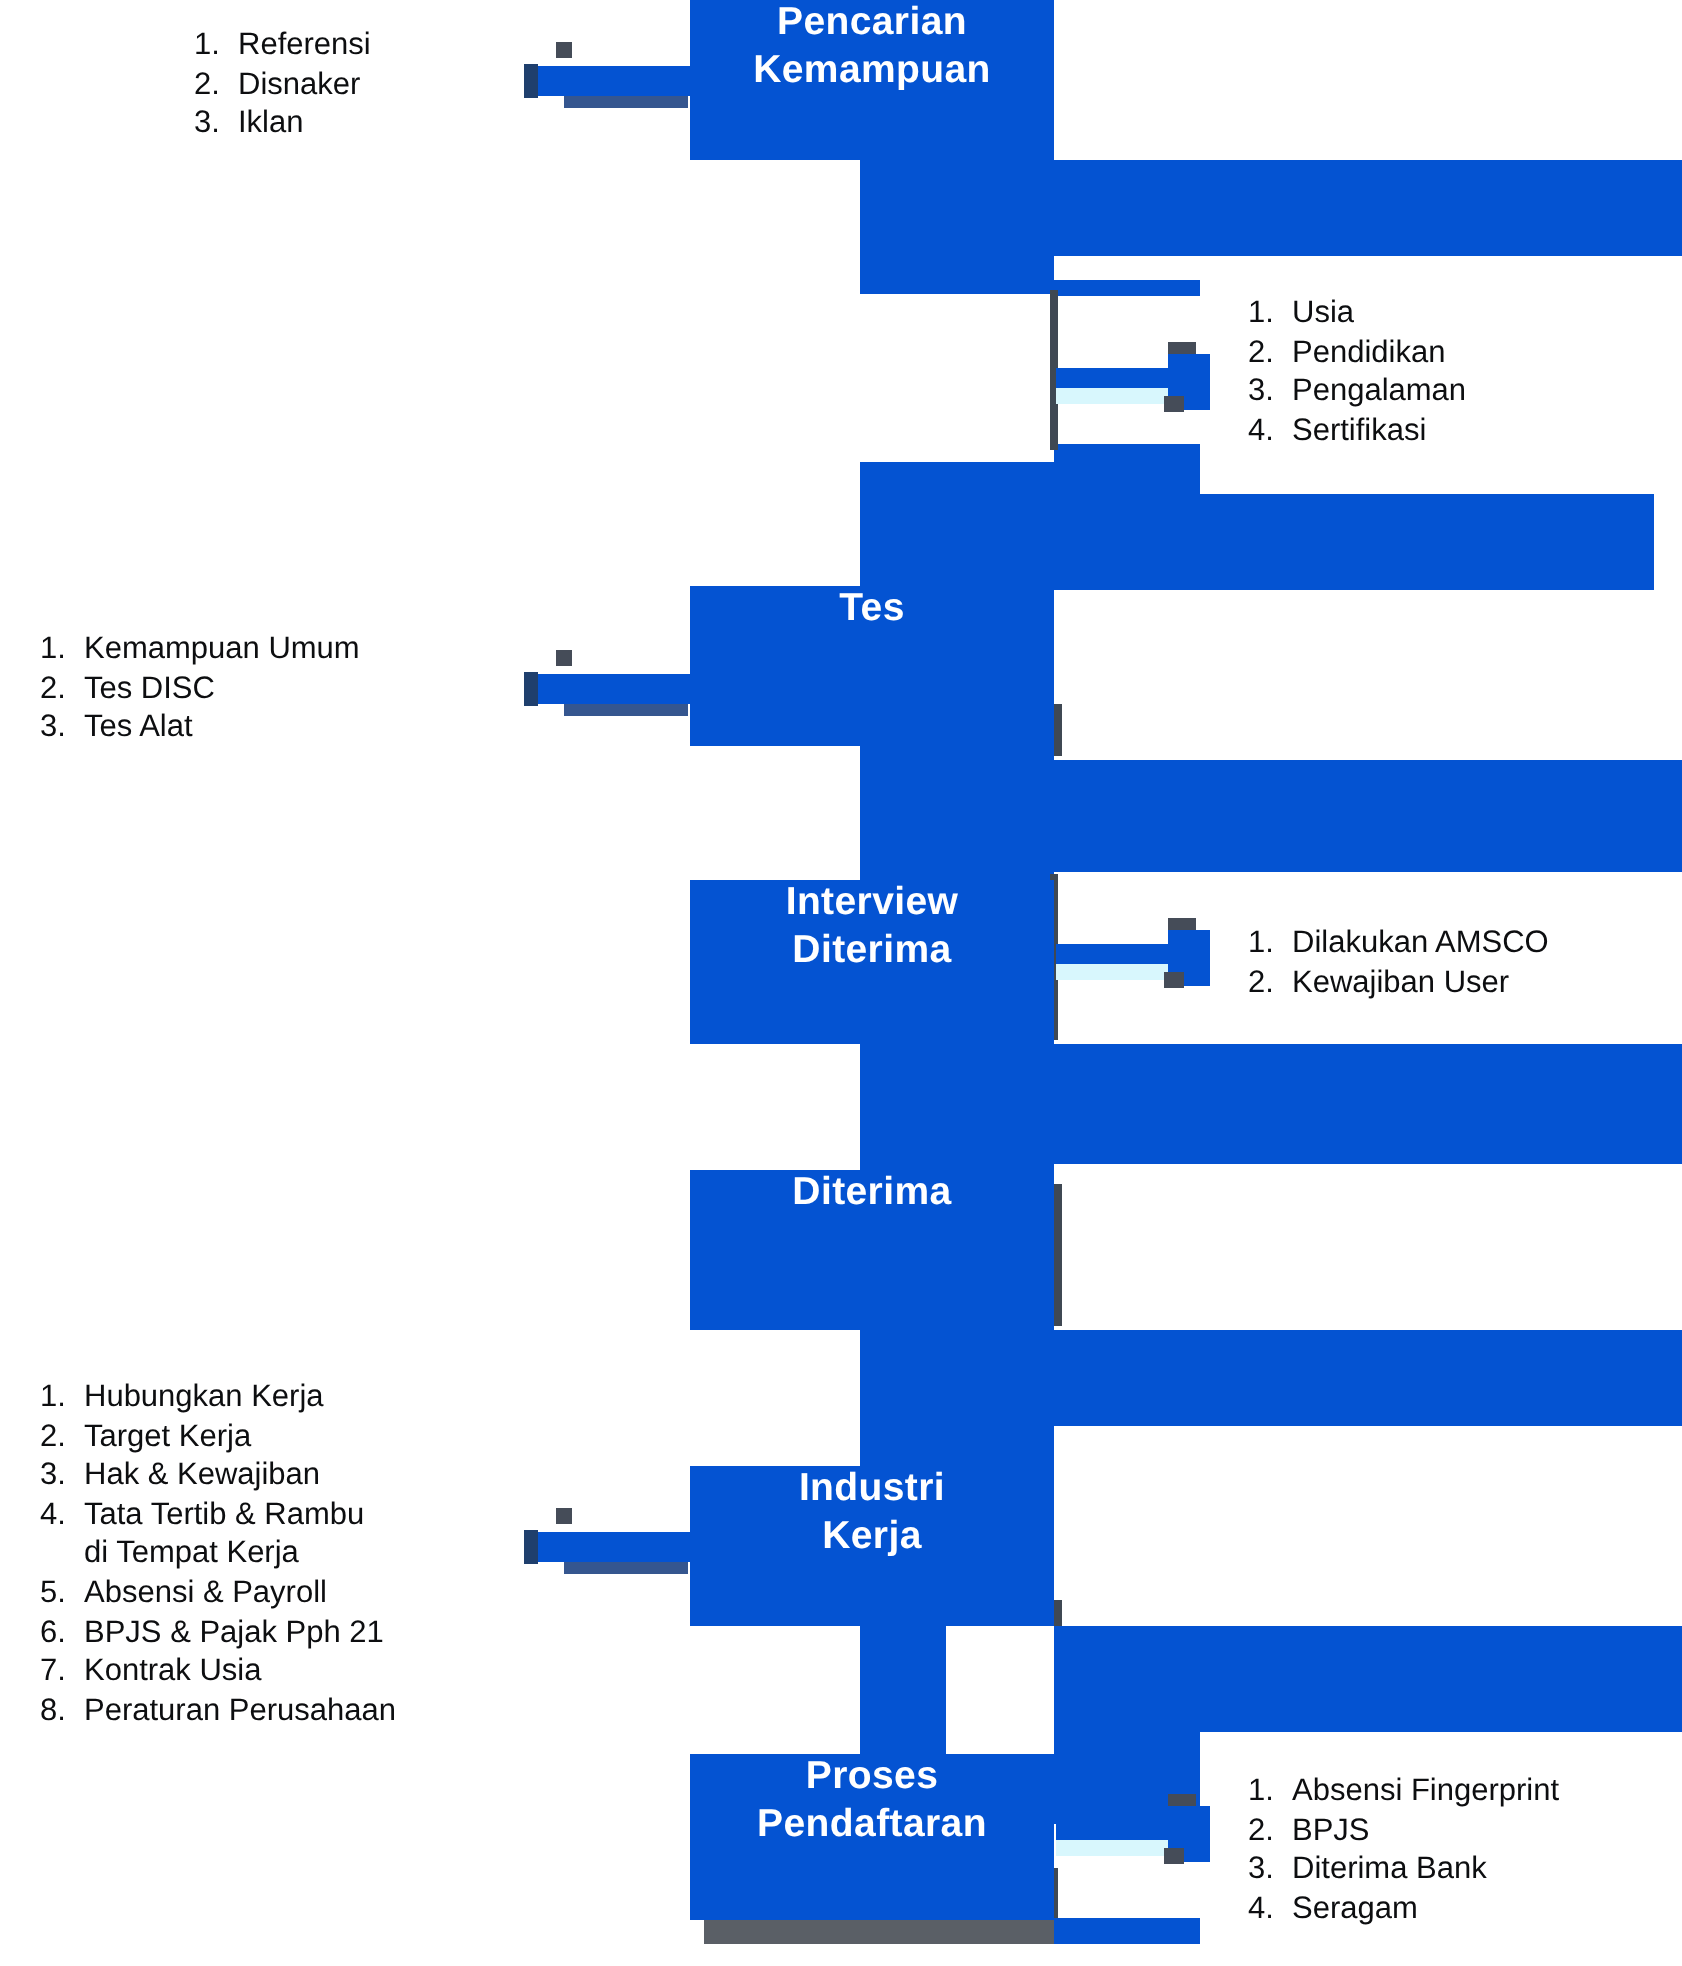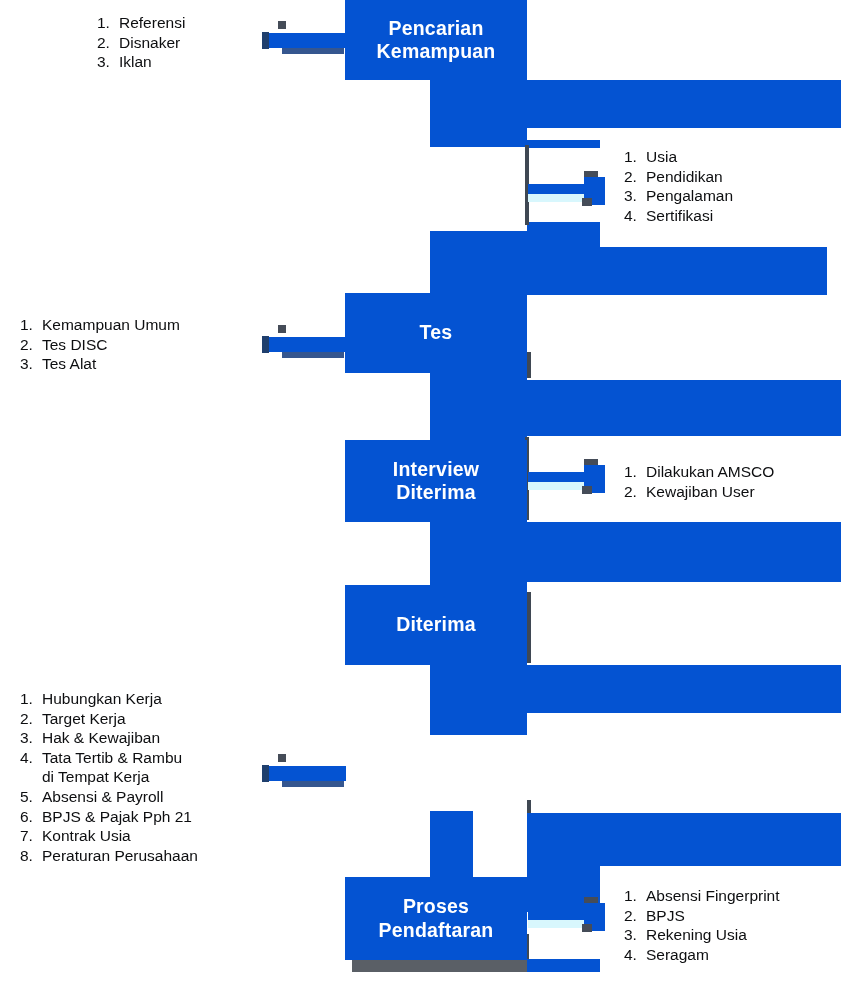--- a/index.html
+++ b/index.html
@@ -7,21 +7,21 @@
     position:relative;width:841px;height:983px;background:#ffffff;
     font-family:"Liberation Sans",sans-serif;overflow:hidden;
   }
   .abs{position:absolute;}
   .blue{background:#0453d2;}
   .gshadow{background:#5a5f66;}
   .vline{position:absolute;width:4px;background:#3f4853;}
 
   .stage{
     position:absolute;left:345px;width:182px;background:#0453d2;color:#ffffff;
-    display:flex;flex-direction:column;justify-content:center;align-items:center;
+    display:flex;flex-direction:column;align-items:center;
     text-align:center;font-weight:bold;font-size:19.5px;line-height:23.5px;letter-spacing:.2px;
   }
   .stage .l{display:block;}
 
   .side-list{position:absolute;color:#0d0e10;font-size:15.5px;line-height:19.6px;}
   .side-list .li{display:flex;align-items:flex-start;}
   .side-list .num{flex:0 0 22px;width:22px;}
   .side-list .txt{white-space:nowrap;}
   .side-list .txt.wrap{white-space:normal;width:150px;}
 
@@ -84,20 +84,24 @@
     <span class="l"></span>
   </div>
   <div class="stage" style="top:440px;height:82px">
     <span class="l">Interview</span>
     <span class="l">Diterima</span>
   </div>
   <div class="stage" style="top:585px;height:80px">
     <span class="l">Diterima</span>
     <span class="l"></span>
   </div>
+  <div class="stage" style="top:733px;height:80px">
+    <span class="l">Industri</span>
+    <span class="l">Kerja</span>
+  </div>
   <div class="stage" style="top:877px;height:83px">
     <span class="l">Proses</span>
     <span class="l">Pendaftaran</span>
   </div>
 
   <div class="larrow" style="left:262px;top:21px">
     <span class="lsq"></span>
     <span class="lshadow"></span>
     <span class="lbar"></span>
     <span class="lcap"></span>
@@ -236,21 +240,21 @@
     <div class="li">
       <span class="num">1.</span>
       <span class="txt">Absensi Fingerprint</span>
     </div>
     <div class="li">
       <span class="num">2.</span>
       <span class="txt">BPJS</span>
     </div>
     <div class="li">
       <span class="num">3.</span>
-      <span class="txt">Rekening Usia</span>
+      <span class="txt">Diterima Bank</span>
     </div>
     <div class="li">
       <span class="num">4.</span>
       <span class="txt">Seragam</span>
     </div>
   </div>
 
 </div>
 
 </body></html>

